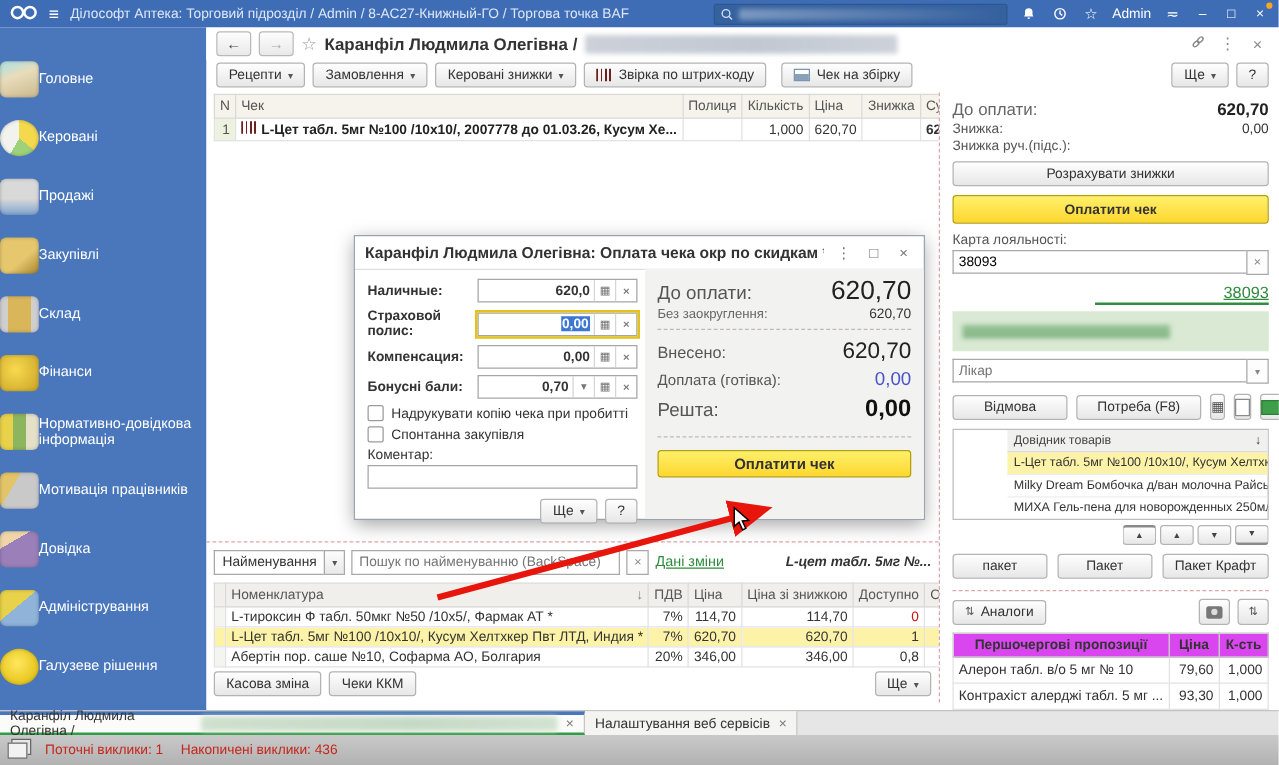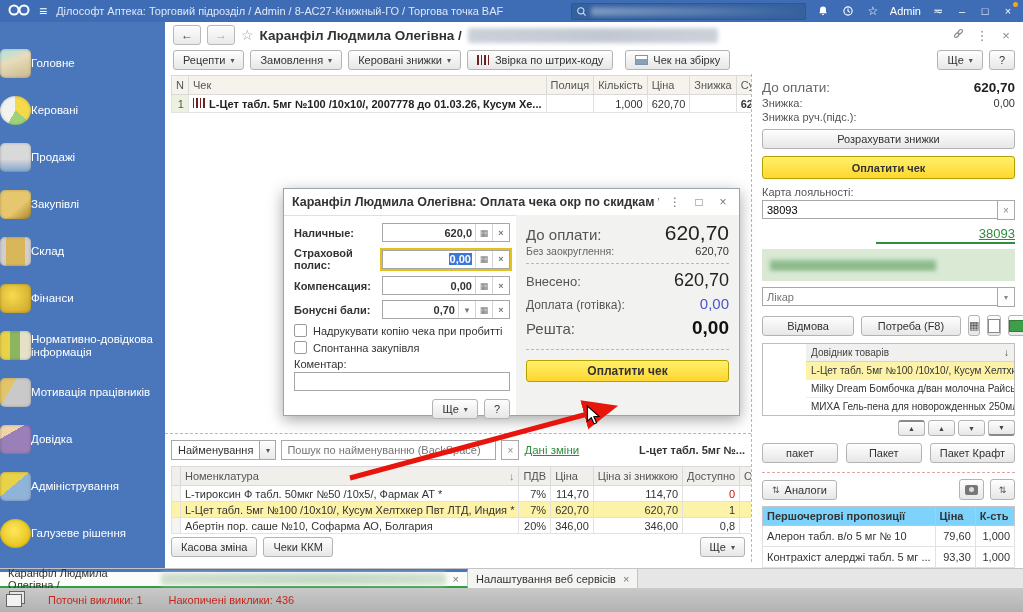--- a/index.html
+++ b/index.html
@@ -78,21 +78,21 @@
   .srow{display:flex;align-items:center;gap:5px;}
   .combo{display:flex;align-items:center;height:20px;box-sizing:border-box;}
   .combo .cval{border:1px solid #a8a8a8;border-right:none;height:20px;display:flex;align-items:center;padding:0 6px;font-size:11px;background:#fff;box-sizing:border-box;}
   .combo .cbtn{width:17px;height:20px;border:1px solid #a8a8a8;background:linear-gradient(#fdfdfd,#e9e9e9);
     display:flex;align-items:center;justify-content:center;font-size:8px;color:#555;box-sizing:border-box;}
   .searchinput{flex:0 0 215px;height:20px;border:1px solid #a8a8a8;font-size:11px;padding:0 5px;box-sizing:border-box;
     font-family:"Liberation Sans",sans-serif;color:#333;}
   .xbtn{width:18px;height:20px;border:1px solid #a8a8a8;background:#fdfdfd;display:flex;align-items:center;justify-content:center;
     font-size:10px;color:#888;box-sizing:border-box;}
   .glink{color:#2e8b3c;text-decoration:underline;font-size:11.5px;cursor:pointer;white-space:nowrap;}
-  .selname{margin-left:auto;font-weight:bold;font-size:11px;white-space:nowrap;}
+  .selname{margin-left:auto;font-weight:bold;font-size:11px;white-space:nowrap;font-style:italic;}
 
   #nomtable{width:574px;border-collapse:collapse;font-size:11px;margin-top:6px;}
   #nomtable th{background:#f0efeb;border:1px solid #d9d9d9;font-weight:normal;color:#555;text-align:left;padding:2px 4px;height:14px;white-space:nowrap;}
   #nomtable td{border:1px solid #e2e2e2;padding:1px 4px;height:13px;white-space:nowrap;overflow:hidden;}
   #nomtable td.num{text-align:right;}
   #nomtable tr.sel td{background:#fcf3a8;}
   #nomtable td.mark{background:#f4f4f0;}
   #nomtable .red{color:#cc1111;}
   #bottomblock .btnrow{display:flex;gap:6px;margin-top:3px;align-items:center;}
   #bottomblock .btnrow .right{margin-left:auto;}
@@ -127,21 +127,21 @@
     padding:3px 5px;color:#444;}
   #products .pitem{padding:3px 5px;border-bottom:1px solid #eee;white-space:nowrap;overflow:hidden;cursor:pointer;}
   #products .pitem.sel{background:#fcf3a8;}
   .navarrows{display:flex;justify-content:flex-end;gap:3px;margin-top:4px;}
   .navarrows .btn{width:27px;height:16px;padding:0;font-size:7px;color:#444;}
   .pkgrow{display:flex;gap:8px;margin-top:7px;}
   .pkgrow .btn{flex:1;}
   .analogrow{display:flex;align-items:center;gap:6px;margin-top:9px;padding-top:6px;border-top:1px dashed #dba7a7;}
   .analogrow .right{margin-left:auto;display:flex;gap:6px;}
   #proposals{width:100%;border-collapse:collapse;font-size:11px;margin-top:6px;}
-  #proposals th{background:#7dd3fc;border:1px solid #c6c6c6;font-weight:bold;color:#333;text-align:left;padding:3px 4px;}
+  #proposals th{background:#d946ef;border:1px solid #c6c6c6;font-weight:bold;color:#333;text-align:center;padding:3px 4px;}
   #proposals td{border:1px solid #e2e2e2;padding:4px 4px;white-space:nowrap;overflow:hidden;}
   #proposals .num{text-align:right;}
 
   
   #dialog{position:absolute;left:283px;top:188px;width:457px;height:228px;background:#fff;border:1px solid #9aa4b0;
     box-shadow:0 4px 14px rgba(0,0,0,.35);z-index:50;box-sizing:border-box;}
   .dlg-title{height:26px;display:flex;align-items:center;padding:0 8px;gap:8px;border-bottom:1px solid #e0e0e0;}
   .dlg-title .t{font-size:12.5px;font-weight:bold;color:#333;flex:1;white-space:nowrap;overflow:hidden;}
   .dlg-title .ic{color:#777;font-size:12px;width:16px;text-align:center;}
   .dlg-body{position:absolute;left:0;top:26px;right:0;bottom:0;}
@@ -178,21 +178,21 @@
 
   
   #tabbar{position:absolute;left:0;top:568px;width:1023px;height:20px;background:#e6e6e6;border-top:1px solid #c4c4c4;
     display:flex;box-sizing:border-box;}
   .tab{display:flex;align-items:center;gap:7px;padding:0 8px;border-right:1px solid #c4c4c4;font-size:11px;
     background:#f4f4f3;box-sizing:border-box;cursor:pointer;}
   .tab.active{background:#fbfbfa;border-top:3px solid #4a77bb;border-bottom:2px solid #2f9e44;width:468px;}
   .tab .blurbox{width:300px;height:12px;background:linear-gradient(90deg,#cfe0cd,#c5dac5 60%,#d2e2d0);}
   .tab .x{color:#777;font-size:11px;}
   #statusbar{position:absolute;left:0;top:588px;width:1023px;height:24px;background:linear-gradient(#c9c9c9,#b2b2b2);
-    display:flex;align-items:center;gap:26px;padding:0 6px;box-sizing:border-box;}
+    display:flex;align-items:center;gap:14px;padding:0 6px;box-sizing:border-box;}
   .winico{width:14px;height:11px;border:1px solid #666;background:#f2f2f2;box-shadow:3px -3px 0 -1px #e6e6e6, 3px -3px 0 0 #666;}
   #statusbar .red{color:#c4271c;font-size:11px;}
 
   
   #arrow{position:absolute;left:0;top:0;width:1023px;height:612px;pointer-events:none;z-index:200;}
   #cursor{position:absolute;left:586px;top:405px;z-index:210;pointer-events:none;}
 </style>
 </head>
 <body>
 

